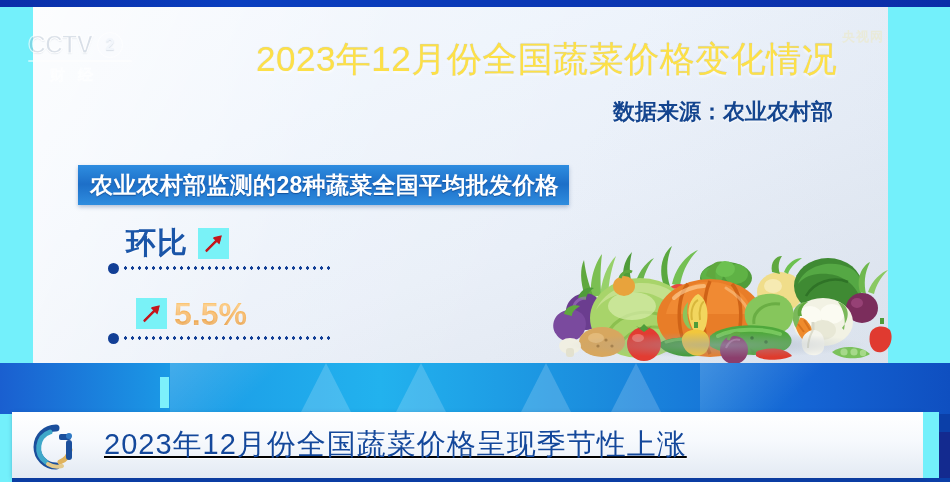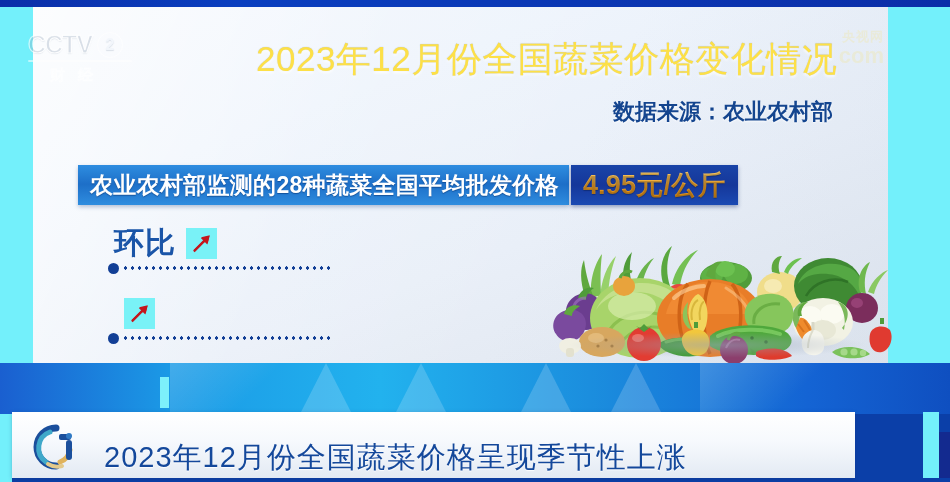--- a/index.html
+++ b/index.html
@@ -62,21 +62,21 @@
   .banner-price { background:linear-gradient(180deg,#1944a8 0%,#15379a 50%,#1b4ab3 100%);
      padding:0 12px; display:flex; align-items:center; margin-left:2px;
      box-shadow:0 2px 4px rgba(40,60,120,.45); }
   .banner-price span { font-size:27px; font-weight:bold; white-space:nowrap;
      color:#f5a623; letter-spacing:.2px;
      background:linear-gradient(180deg,#ffd979 0%,#f2a227 55%,#d8860d 100%);
      -webkit-background-clip:text; background-clip:text; -webkit-text-fill-color:transparent;
      text-shadow:0 1px 1px rgba(0,0,0,.25); }
 
   
-  .stat { position:absolute; left:114px; display:flex; align-items:flex-start; }
+  .stat { position:absolute; left:126px; display:flex; align-items:flex-start; }
   .stat.s1 { top:228px; }
   .stat.s2 { top:298px; }
   .stat-label { font-size:30px; font-weight:bold; color:#1a55a8; letter-spacing:1px;
      text-shadow:0 1px 2px rgba(255,255,255,.85); line-height:1; padding-bottom:2px; }
   .stat-arrow { width:31px; height:31px; background:#79f2f7; margin:0 7px 1px 10px;
      position:relative; flex:0 0 auto; }
   .stat-arrow svg { position:absolute; left:0; top:0; }
   .stat-value { font-size:32px; font-weight:bold; line-height:1;
      color:#f2a23a;
      background:linear-gradient(180deg,#ffcf7d 0%,#f3a33c 55%,#e08a22 100%);
@@ -110,24 +110,24 @@
   .prog-badge { position:absolute; left:12px; top:377px; height:31px;
      background:linear-gradient(180deg,#1f57c9 0%,#1346ae 100%);
      display:flex; align-items:center; padding:0 13px; z-index:6;
      box-shadow:0 1px 3px rgba(10,40,100,.5); }
   .prog-badge span { color:#fff; font-size:19px; font-weight:bold; letter-spacing:1px;
      white-space:nowrap; text-shadow:0 1px 1px rgba(5,35,95,.7); }
   .prog-accent { position:absolute; left:160px; top:377px; width:9px; height:31px;
      background:#7df0fb; z-index:6; }
 
   
-  .ticker { position:absolute; left:12px; top:412px; width:843px; height:66px;
+  .ticker { position:absolute; left:12px; top:412px; width:911px; height:66px;
      background:linear-gradient(180deg,#ffffff 0%,#f6f9fd 45%,#e3eaf3 100%);
-     display:flex; align-items:flex-end; z-index:5;
-     box-shadow:0 1px 4px rgba(20,50,110,.28); }
+     display:flex; align-items:center; z-index:5;
+     box-shadow:0 1px 4px rgba(20,50,110,.28);text-decoration:underline; }
   .ticker-logo { position:absolute; left:14px; top:6px; width:58px; height:54px; }
   .ticker-text { margin-left:92px; font-size:29px; font-weight:500; color:#14489b;
      letter-spacing:1px; white-space:nowrap; text-shadow:0 1px 1px rgba(255,255,255,.9); }
   .ticker-cyan { position:absolute; left:923px; top:412px; width:16px; height:66px;
      background:#73f0fb; z-index:5; }
   .ticker-navy { position:absolute; left:939px; top:432px; width:11px; height:46px;
      background:#132a8f; z-index:5; }
   .bot-fill { position:absolute; left:0; top:414px; width:12px; height:68px;
      background:#73f0fb; z-index:4; }
 </style>
@@ -148,32 +148,28 @@
     <div class="cctv-row">
       <span class="cctv-text">CCTV</span>
       <span class="cctv-2">2</span>
     </div>
     <div class="cctv-underline"></div>
     <div class="cctv-sub">财经</div>
   </div>
 
   <div class="watermark">
     <div class="wm1">央视网</div>
-    <div class="wm2">com</div>
   </div>
 
   <div class="title">2023年12月份全国蔬菜价格变化情况</div>
   <div class="subtitle">数据来源：农业农村部</div>
 
   <div class="banner">
     <div class="banner-main">
       <span>农业农村部监测的28种蔬菜全国平均批发价格</span>
-    </div>
-    <div class="banner-price">
-      <span>4.95元/公斤</span>
     </div>
   </div>
 
   <div class="stat s1">
     <span class="stat-label">环比</span>
     <span class="stat-arrow">
       <svg width="31" height="31" viewBox="0 0 31 31" aria-hidden="true">
         <path d="M9 23.5 L19.2 13.3 L15.2 9.3 L23.8 7.2 L21.7 15.8 L17.7 11.8 L7.5 22 Z" fill="#c4161c"></path>
         <path d="M6.6 21.2 L16.8 11 L12.8 7 L21.4 4.9 L19.3 13.5 L15.3 9.5 L5.1 19.7 Z" fill="#c4161c" transform="translate(2,3)"></path>
       </svg>
@@ -184,20 +180,21 @@
     <span class="dots"></span>
   </div>
 
   <div class="stat s2">
     <span class="stat-arrow">
       <svg width="31" height="31" viewBox="0 0 31 31" aria-hidden="true">
         <path d="M9 23.5 L19.2 13.3 L15.2 9.3 L23.8 7.2 L21.7 15.8 L17.7 11.8 L7.5 22 Z" fill="#c4161c"></path>
         <path d="M6.6 21.2 L16.8 11 L12.8 7 L21.4 4.9 L19.3 13.5 L15.3 9.5 L5.1 19.7 Z" fill="#c4161c" transform="translate(2,3)"></path>
       </svg>
     </span>
+    <span class="stat-value">5.5%</span>
   </div>
   <div class="dotline d2">
     <span class="bigdot"></span>
     <span class="dots"></span>
   </div>
 
   <div class="veg">
     <div class="veg-shadow"></div>
     <svg width="352" height="128" viewBox="0 0 352 128" aria-hidden="true">
 

